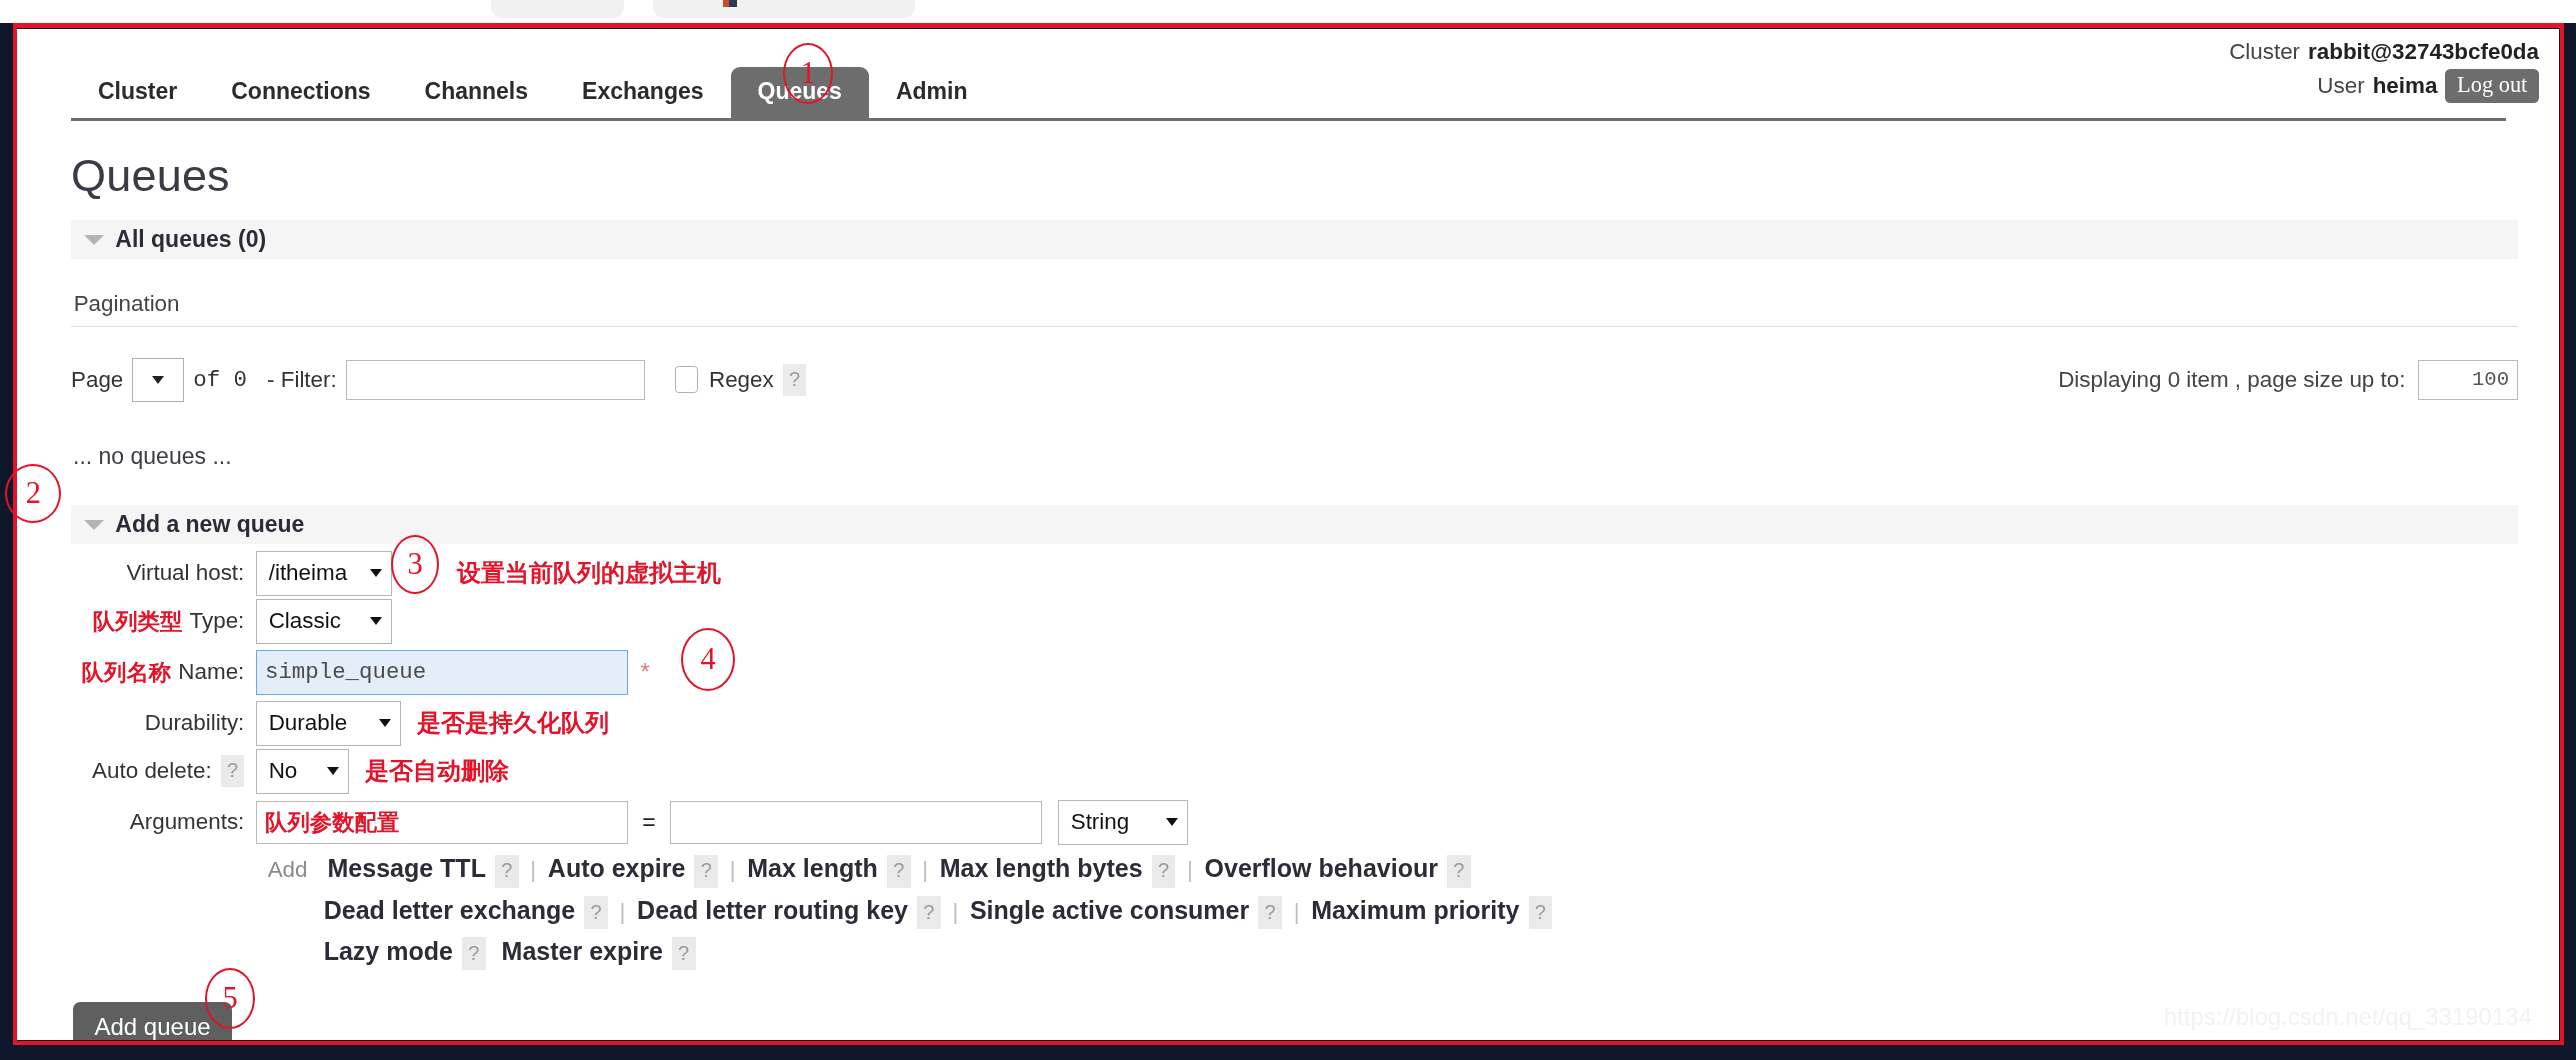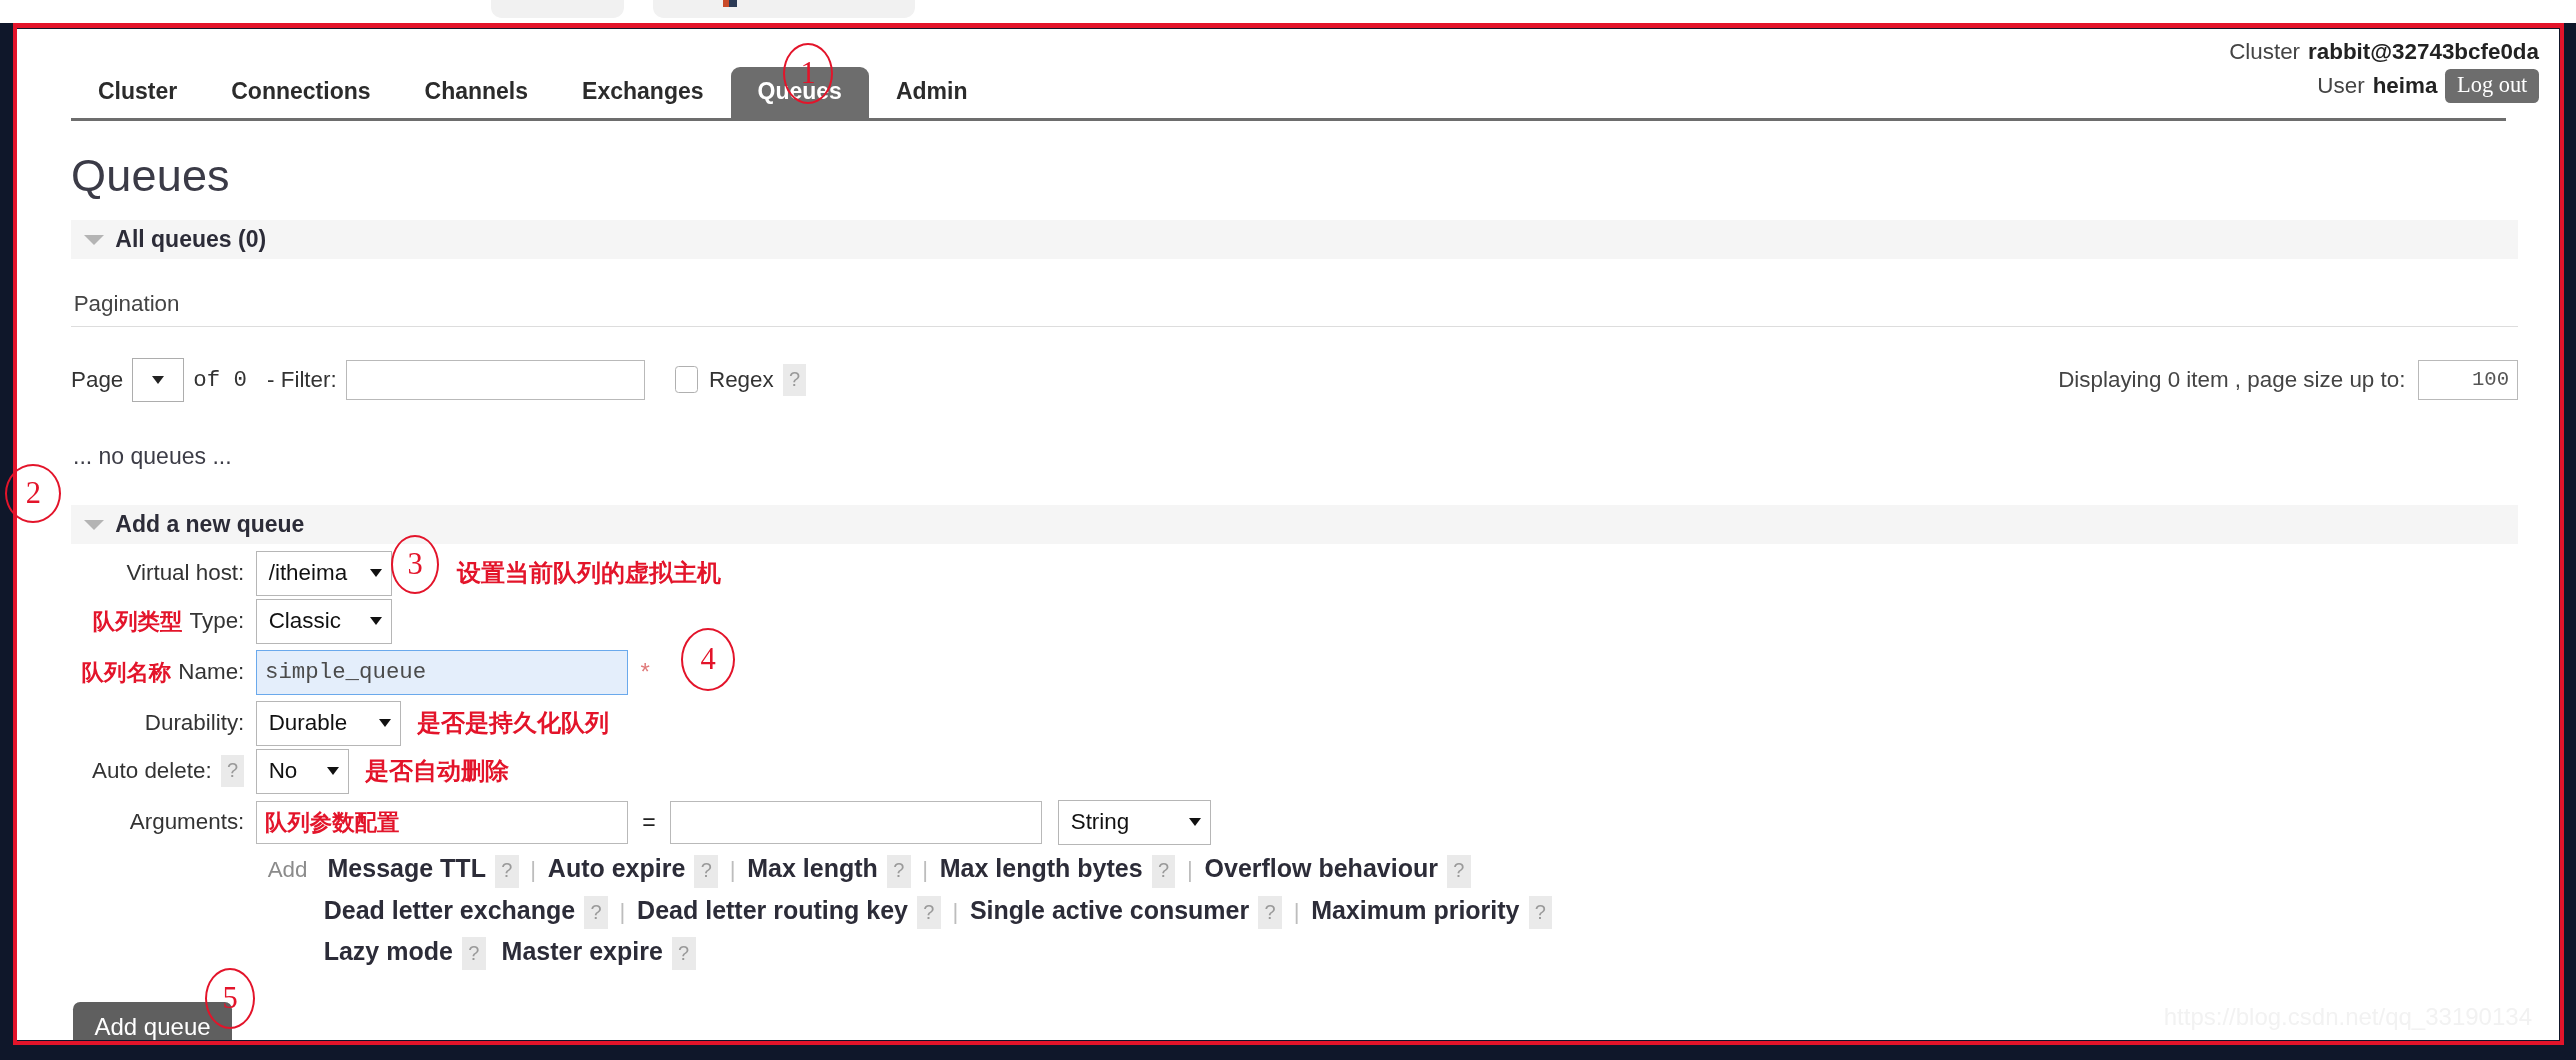--- a/index.html
+++ b/index.html
@@ -239,21 +239,21 @@
   .sel .arr {
     width: 0; height: 0; margin-left: 12.6px;
     border-left: 6.3px solid transparent;
     border-right: 6.3px solid transparent;
     border-top: 8px solid #111;
   }
   .sel.vhost { width: 136px; }
   .sel.type  { width: 136px; }
   .sel.dura  { width: 145px; }
   .sel.autod { width: 93px; justify-content: space-between; }
-  .sel.argtype { width: 153px; }
+  .sel.argtype { width: 130px; }
 
   .name-input {
     width: 372px; height: 45px;
     border: 1.8px solid #6aa9ec; background: #e4eefb;
     font-family: "Liberation Mono","DejaVu Sans Mono", monospace;
     font-size: 22.4px; color: #4b4b4b;
     padding: 1.8px 8px;
     outline: none;
   }
   .req-star { color: #e07b7b; font-size: 24px; margin-left: 12.6px; }

